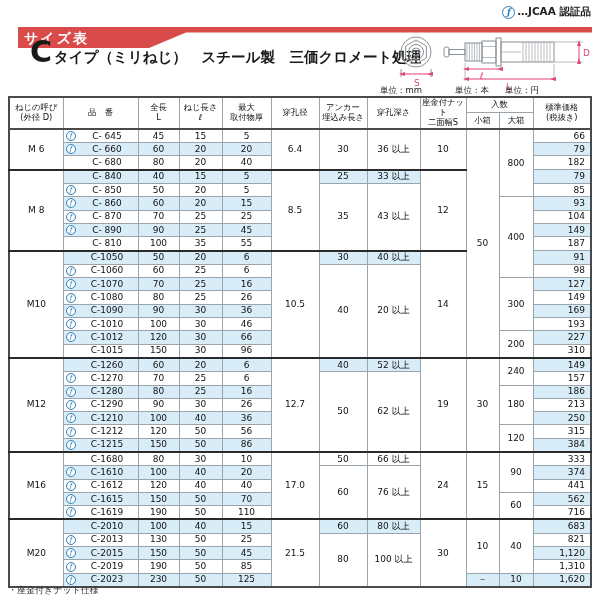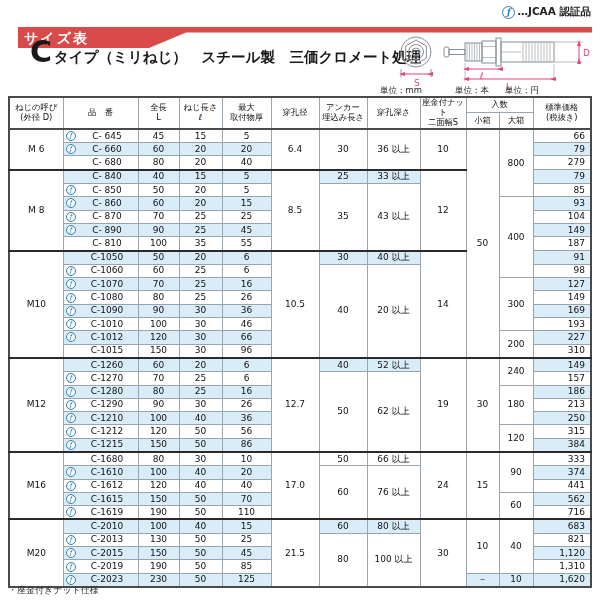--- a/index.html
+++ b/index.html
@@ -190,21 +190,21 @@
         <td class="blue">60</td>
         <td class="blue">20</td>
         <td class="blue">20</td>
         <td class="blue price">79</td>
       </tr>
       <tr>
         <td class="codecell"><span class="codetext">C- 680</span></td>
         <td>80</td>
         <td>20</td>
         <td>40</td>
-        <td class="price">279</td>
+        <td class="price">182</td>
       </tr>
       <tr>
         <td rowspan="6" class="bt">M 8</td>
         <td class="blue bt codecell"><span class="codetext">C- 840</span></td>
         <td class="blue bt">40</td>
         <td class="blue bt">15</td>
         <td class="blue bt">5</td>
         <td rowspan="6" class="bt">8.5</td>
         <td class="blue bt">25</td>
         <td class="blue bt">33 以上</td>

